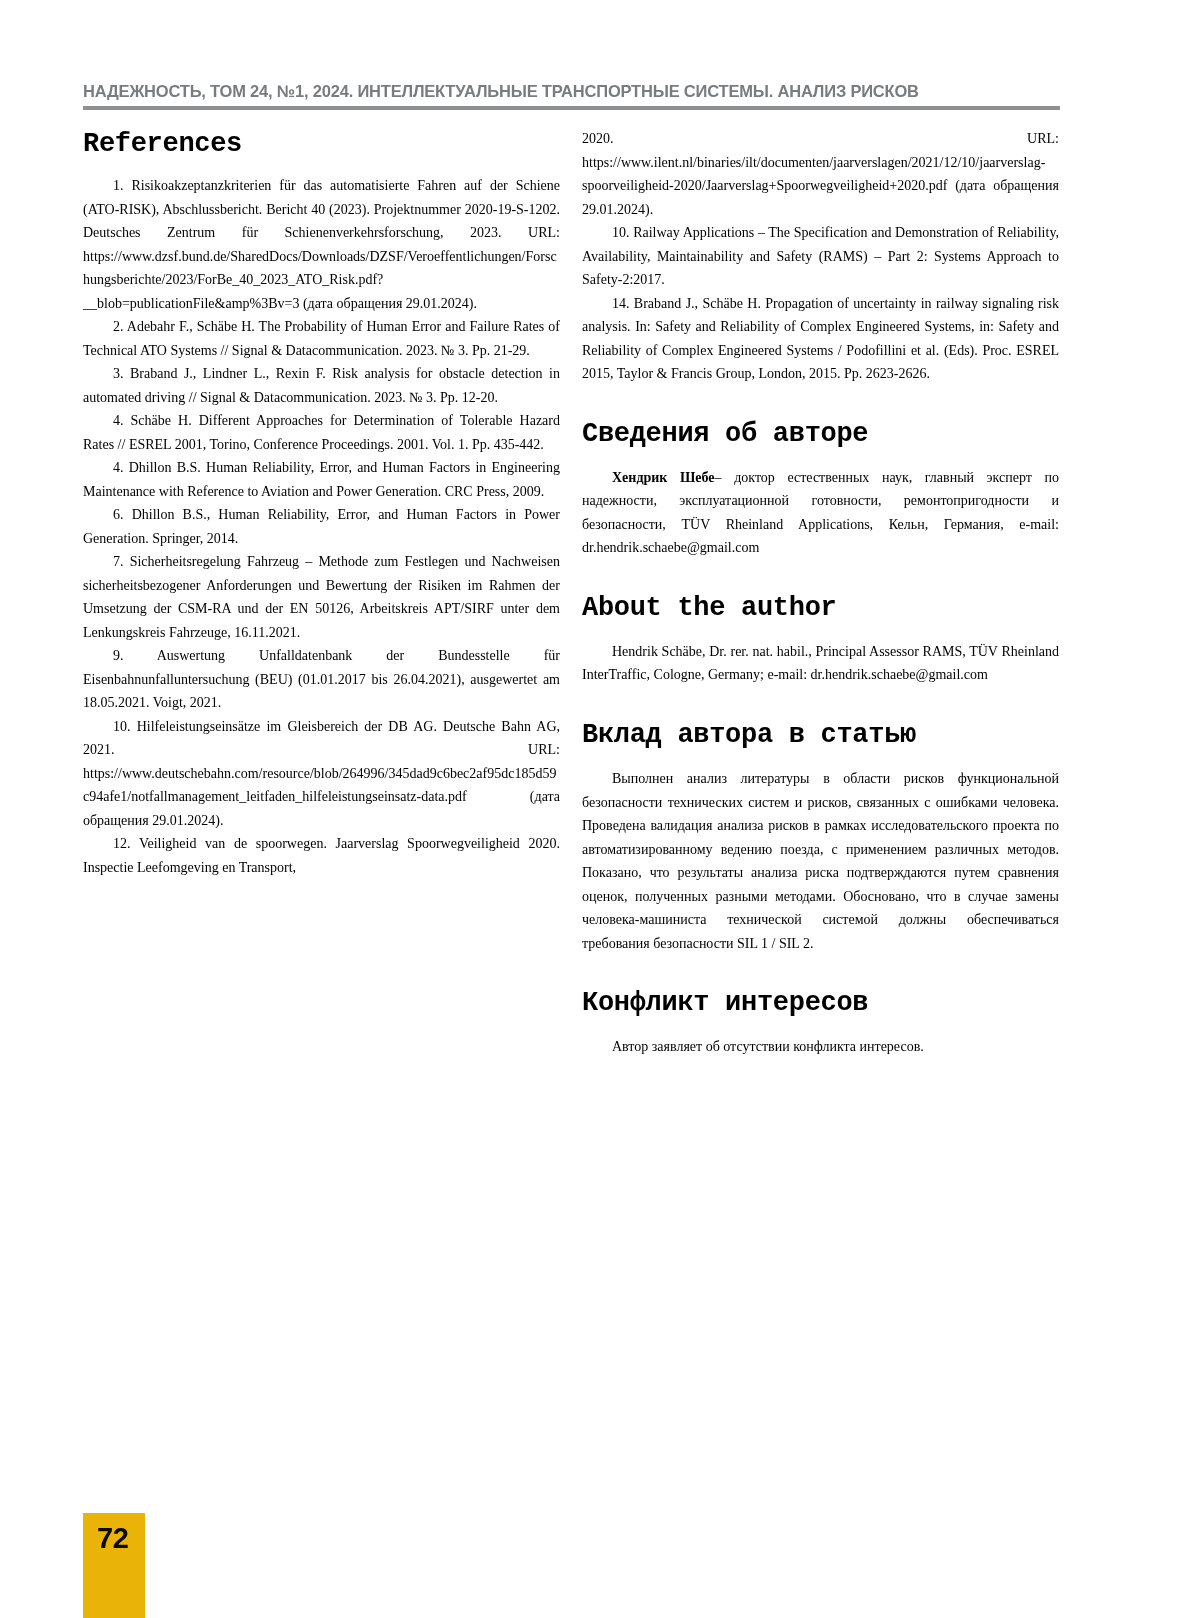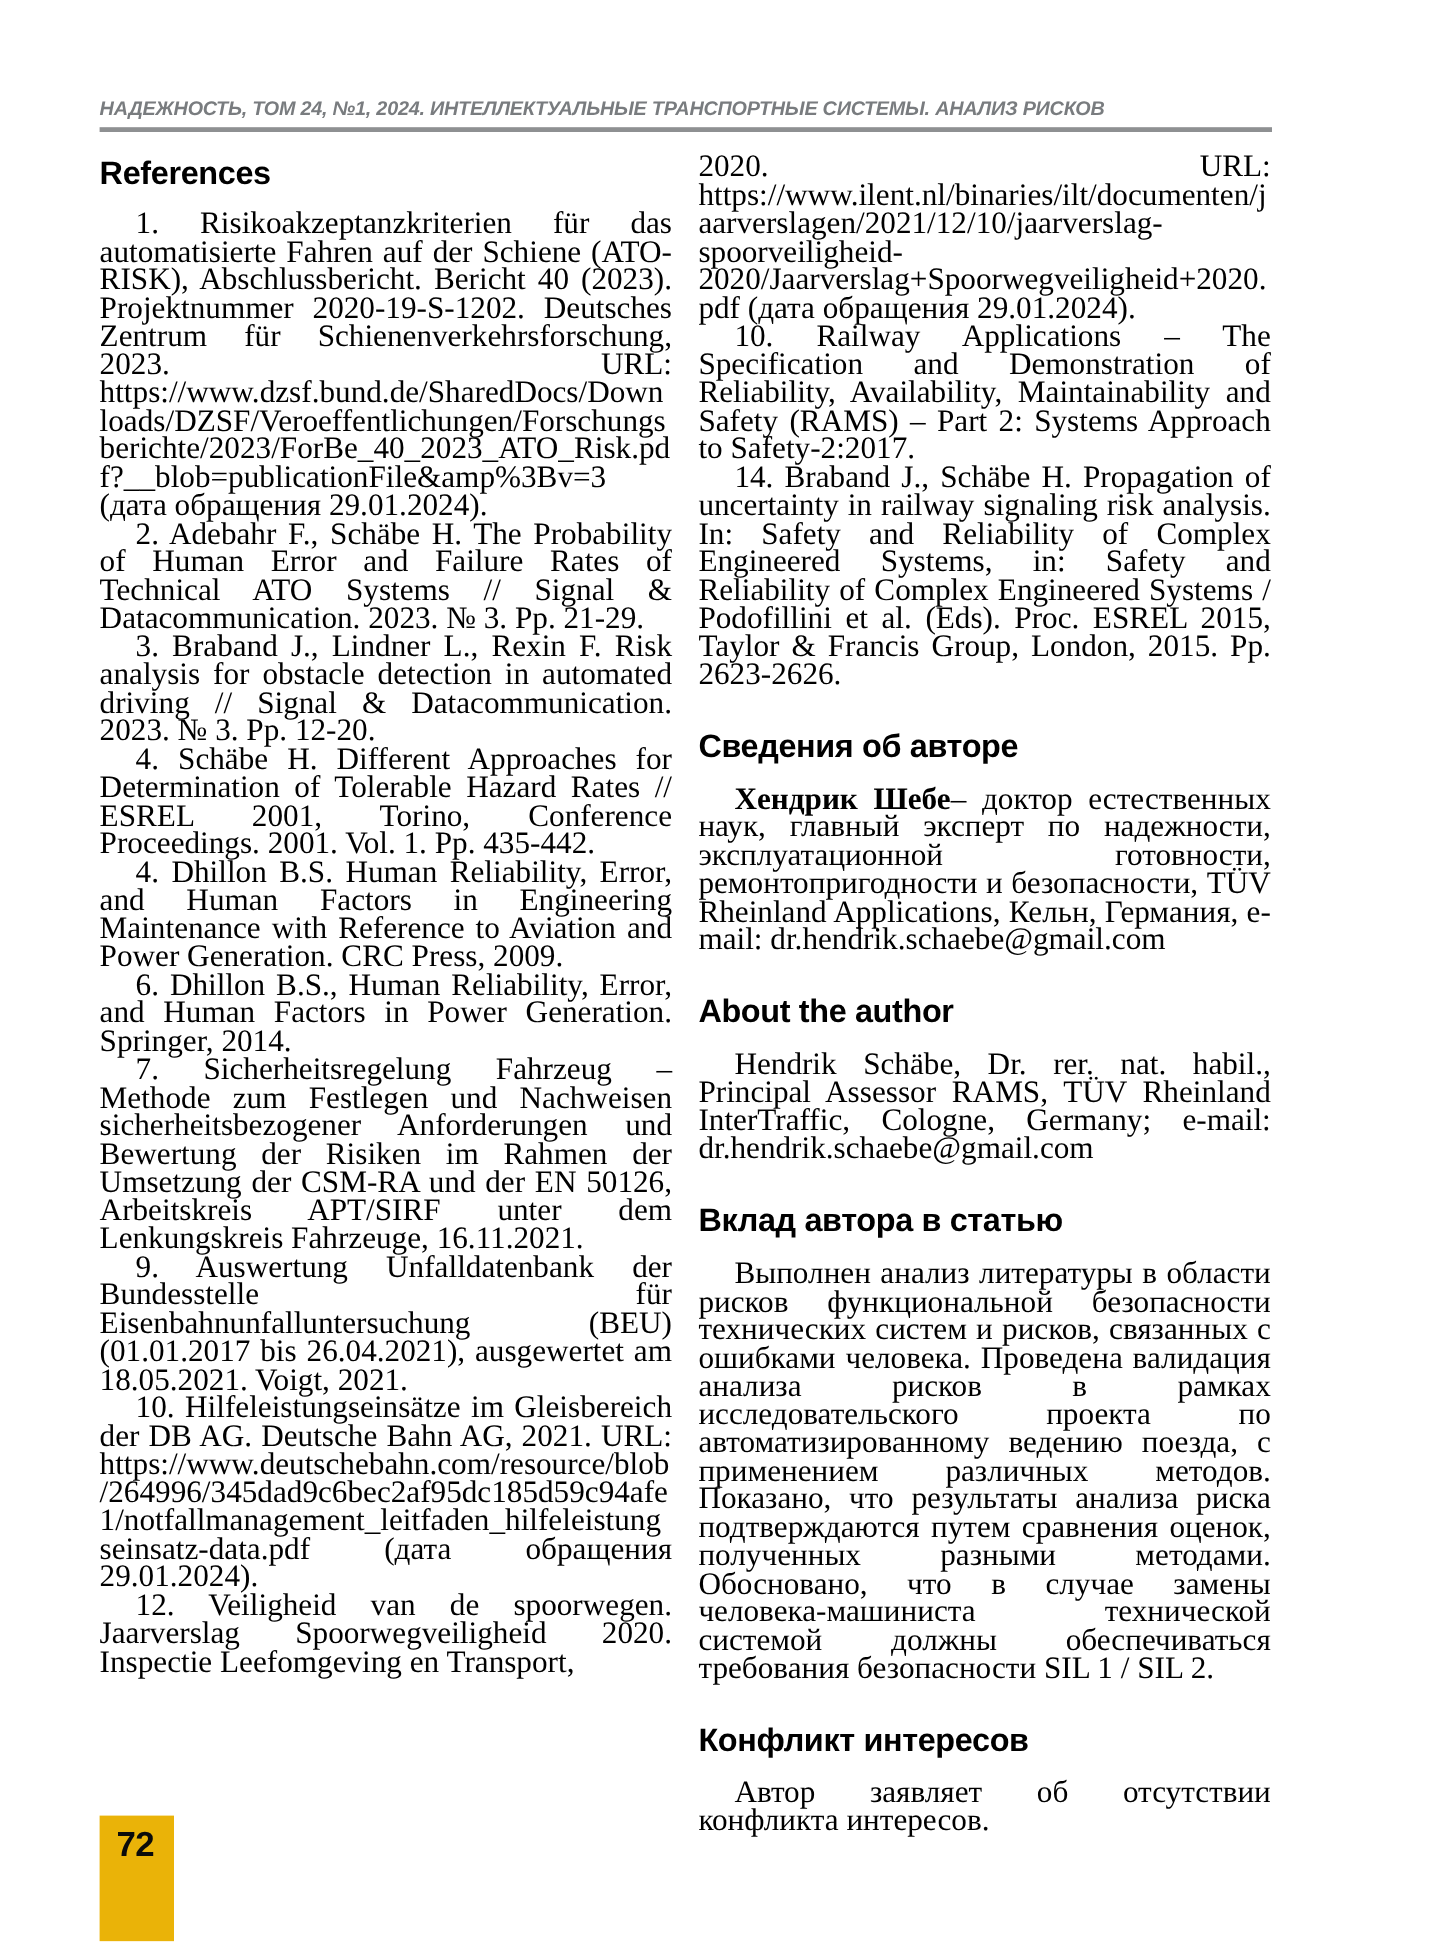--- a/index.html
+++ b/index.html
@@ -20,21 +20,20 @@
     position: absolute;
     top: 82px;
     left: 83px;
     width: 977px;
     font-family: "Liberation Sans", sans-serif;
     font-weight: bold;
     font-size: 16.5px;
     letter-spacing: -0.2px;
     color: #797c7f;
     white-space: nowrap;
-    font-style: italic;
   }
   .header-rule {
     position: absolute;
     top: 106px;
     left: 83px;
     width: 977px;
     height: 4px;
     background: #8e9092;
   }
   .content {
@@ -43,34 +42,34 @@
     left: 83px;
     width: 977px;
     display: flex;
     gap: 22px;
   }
   .col {
     width: 477px;
     flex: 0 0 477px;
   }
   h2 {
-    font-family: Liberation Sans, sans-serif;
+    font-family: Liberation Mono, monospace;
     font-weight: bold;
     font-size: 27px;
     line-height: 1.12;
     letter-spacing: -0.3px;
     color: #000000;
     margin: 33px 0 17px 0;
   }
   h2.first {
     margin: 2px 0 15px 0;
   }
   p.ref, p.body-par {
     margin: 0;
-    font-size: 26px;
+    font-size: 14px;
     line-height: 23.5px;
     text-align: justify;
     text-indent: 30px;
     overflow-wrap: anywhere;
     hyphens: none;
   }
   p.cont {
     text-indent: 0;
   }
   .author-name {

